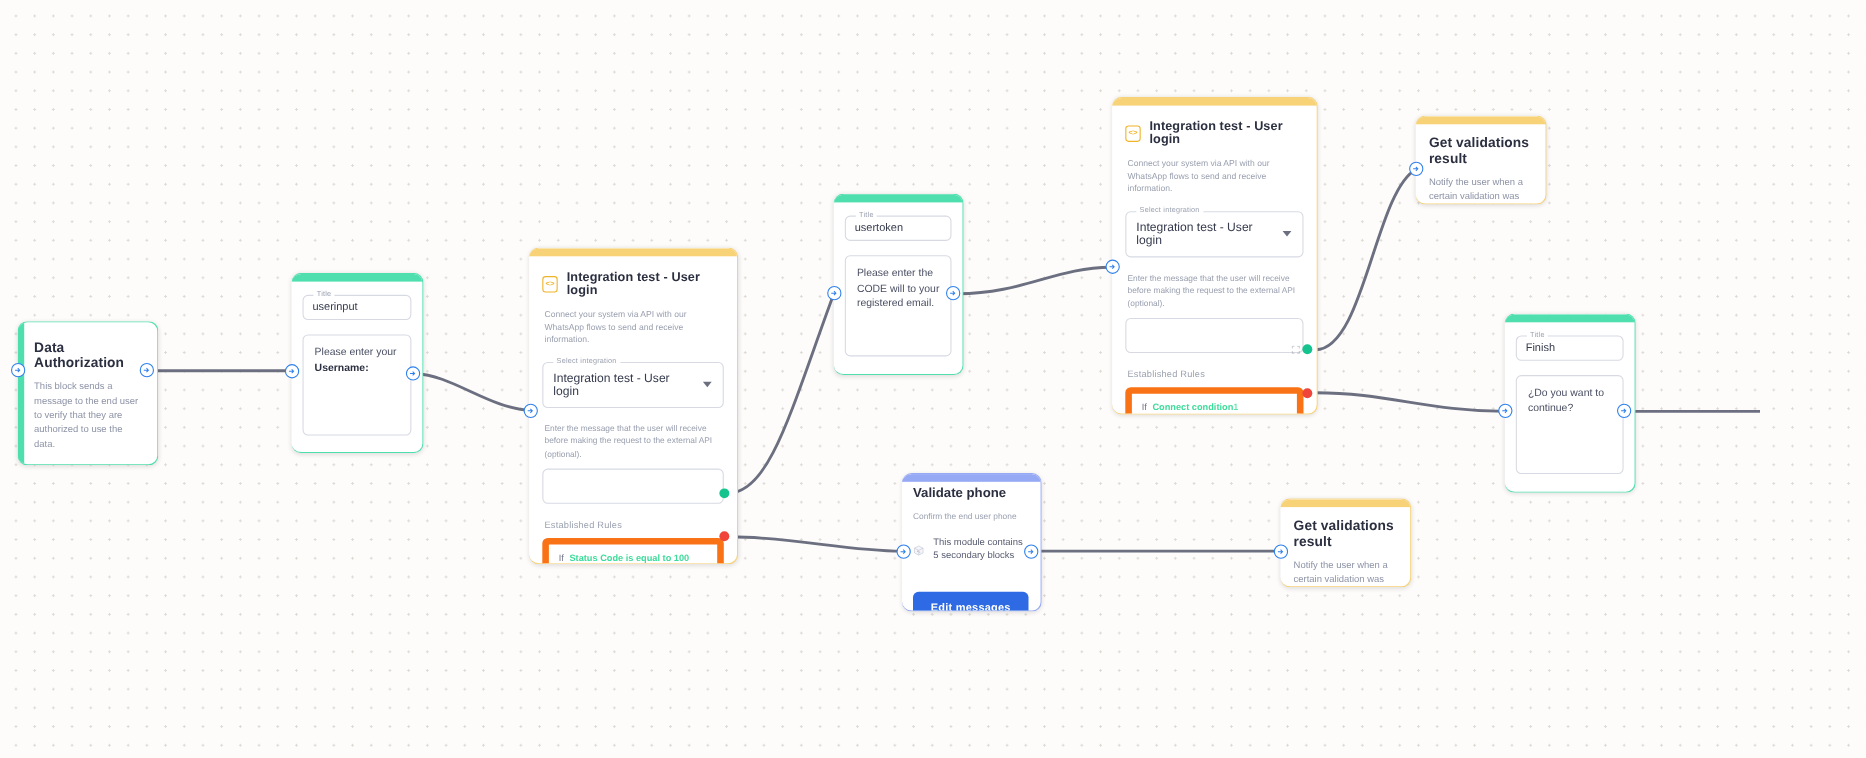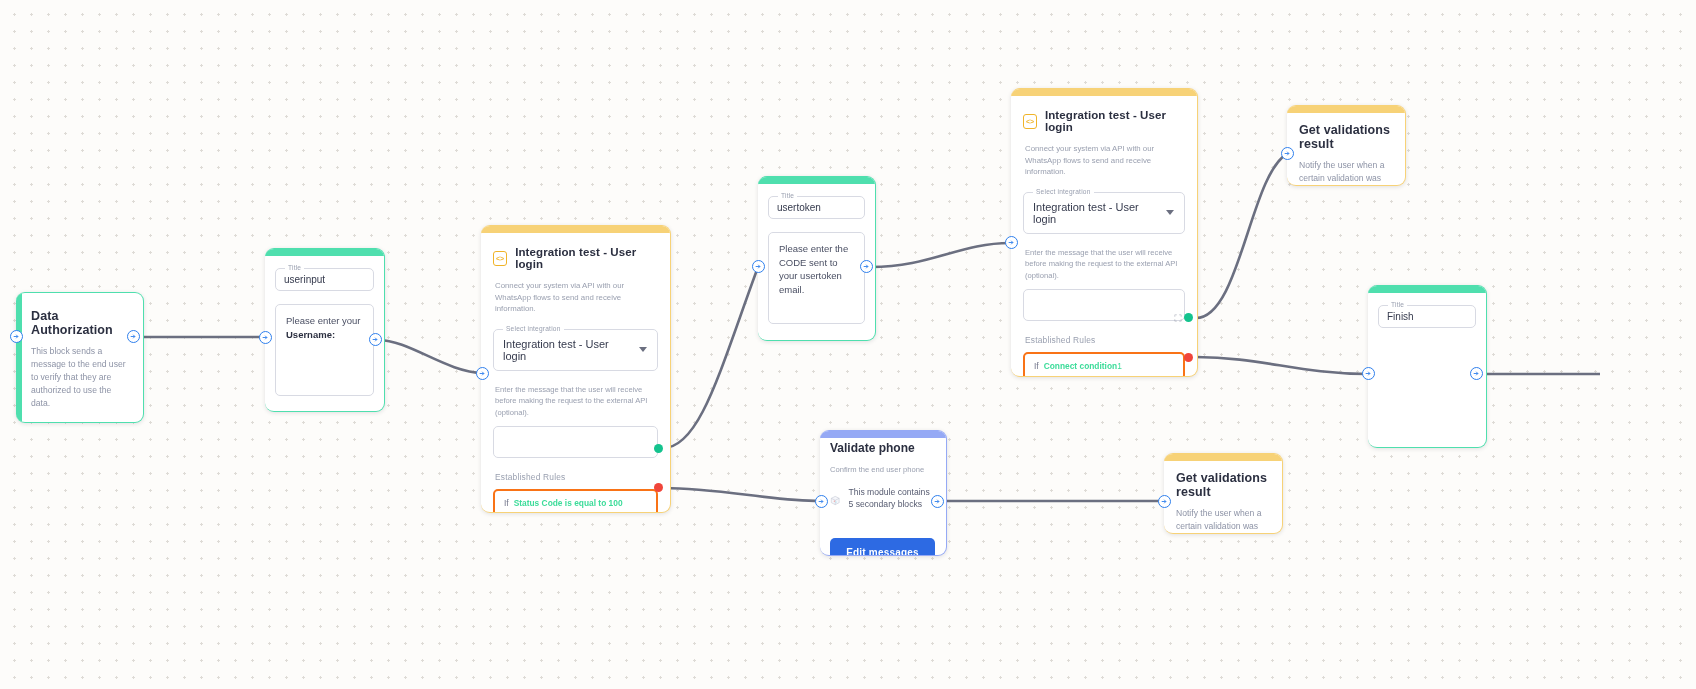--- a/index.html
+++ b/index.html
@@ -56,21 +56,21 @@
   .int-title { font-size: 11.5px; font-weight: 700; color: #2b2f40; letter-spacing: .1px; }
   .int-desc { font-size: 7.8px; color: #9aa0b0; line-height: 11.5px; margin: 10px 2px 0 2px; }
   .select-field { position: relative; border: 1px solid #d8dae3; border-radius: 5px; background:#fff;
                   margin-top: 14px; display: flex; align-items: center; }
   .select-val { font-size: 11px; color: #353a4d; padding: 8px 9px; flex: 1; }
   .caret { width: 0; height: 0; border-left: 4.5px solid transparent; border-right: 4.5px solid transparent;
            border-top: 5px solid #6b6f80; margin-right: 10px; }
   .msg-label { font-size: 7.6px; color: #9aa0b0; line-height: 11.5px; margin: 13px 2px 0 2px; }
   .empty-input { height: 32px; border: 1px solid #d8dae3; border-radius: 5px; background:#fff; margin-top: 8px; }
   .rules-label { font-size: 8.4px; color: #9aa0b0; margin: 14px 2px 0 2px; letter-spacing:.2px; }
-  .rule-row { display:flex; align-items:center; border:2px solid #f97316; border-radius:5px;
+  .rule-row { display:flex; align-items:center; border:6px solid #f97316; border-radius:5px;
               background:#fff; padding: 7px 9px; margin-top: 7px; }
   .rule-if { font-size: 8.4px; color: #6f7policy; }
   .rule-if { font-size: 8.4px; color: #70748a; margin-right: 5px; }
   .rule-txt { font-size: 8.4px; color: #3ddc9a; font-weight: 700; }
   .rule-txt.num { font-weight: 400; }
   .dot { width: 9px; height: 9px; border-radius: 50%; }
   .dot.green { background: #14c38e; }
   .dot.red   { background: #f0453a; }
   .dot-out { position: absolute; }
 
@@ -188,21 +188,21 @@
       </svg>
   </div>
 
   <div class="node green-card" style="left:758px; top:176px; width:118px; height:165px;">
     <div class="bar-top green-left" style="height:7px;"></div>
     <div style="padding:12px 10px 10px 10px;">
       <div class="field" style="height:23px;">
         <span class="field-legend">Title</span>
         <div class="field-val" style="padding:5px 8px;">usertoken</div>
       </div>
-      <div class="textbox" style="margin-top:13px; height:92px;">Please enter the CODE sent to your usertoken email.</div>
+      <div class="textbox" style="margin-top:13px; height:92px;">Please enter the CODE will to your registered email.</div>
     </div>
   </div>
   <div class="handle" style="left:752px; top:260px;">
     <svg width="7" height="7" viewBox="0 0 10 10">
         <path d="M1 5h6M4.5 2.5L7 5 4.5 7.5" stroke="#2f80ed" stroke-width="1.3" fill="none"></path>
       </svg>
   </div>
   <div class="handle" style="left:860px; top:260px;">
     <svg width="7" height="7" viewBox="0 0 10 10">
         <path d="M1 5h6M4.5 2.5L7 5 4.5 7.5" stroke="#2f80ed" stroke-width="1.3" fill="none"></path>
@@ -298,20 +298,21 @@
       </svg>
   </div>
 
   <div class="node green-card" style="left:1368px; top:285px; width:119px; height:163px;">
     <div class="bar-top green-left" style="height:7px;"></div>
     <div style="padding:12px 10px 10px 10px;">
       <div class="field" style="height:23px;">
         <span class="field-legend">Title</span>
         <div class="field-val" style="padding:5px 8px;">Finish</div>
       </div>
+      <div class="textbox" style="margin-top:13px; height:90px;">¿Do you want to continue?</div>
     </div>
   </div>
   <div class="handle" style="left:1362px; top:367px;">
     <svg width="7" height="7" viewBox="0 0 10 10">
         <path d="M1 5h6M4.5 2.5L7 5 4.5 7.5" stroke="#2f80ed" stroke-width="1.3" fill="none"></path>
       </svg>
   </div>
   <div class="handle" style="left:1470px; top:367px;">
     <svg width="7" height="7" viewBox="0 0 10 10">
         <path d="M1 5h6M4.5 2.5L7 5 4.5 7.5" stroke="#2f80ed" stroke-width="1.3" fill="none"></path>

